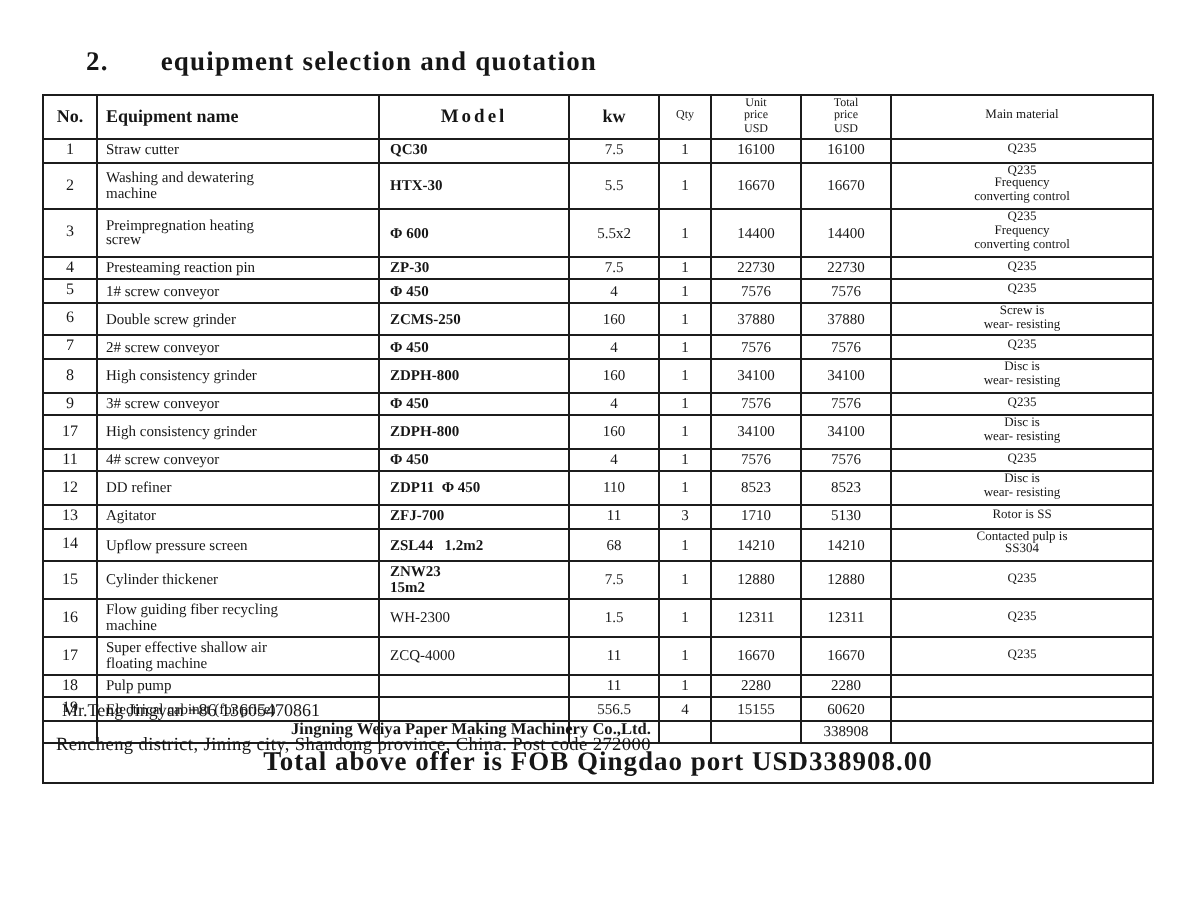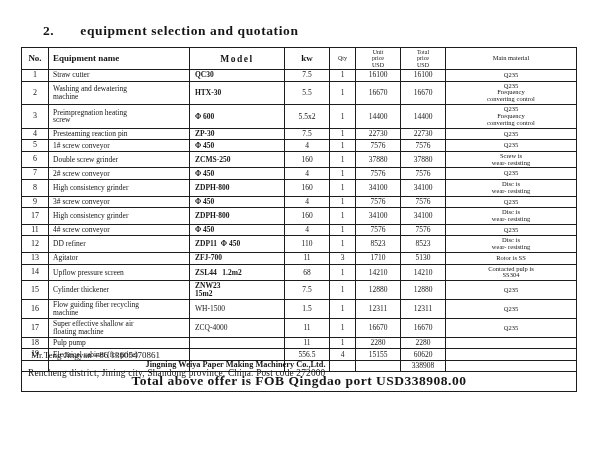--- a/index.html
+++ b/index.html
@@ -272,21 +272,21 @@
     <td class="c-num">7.5</td>
     <td class="c-num">1</td>
     <td class="c-num">12880</td>
     <td class="c-num">12880</td>
     <td class="c-mat">Q235</td>
   </tr>
         <tr>
     <td class="c-no">16</td>
     <td class="c-name">Flow guiding fiber recycling
 machine</td>
-    <td class="c-model">WH-1500</td>
+    <td class="c-model">WH-2300</td>
     <td class="c-num">1.5</td>
     <td class="c-num">1</td>
     <td class="c-num">12311</td>
     <td class="c-num">12311</td>
     <td class="c-mat">Q235</td>
   </tr>
         <tr>
     <td class="c-no">17</td>
     <td class="c-name">Super effective shallow air
 floating machine</td>

